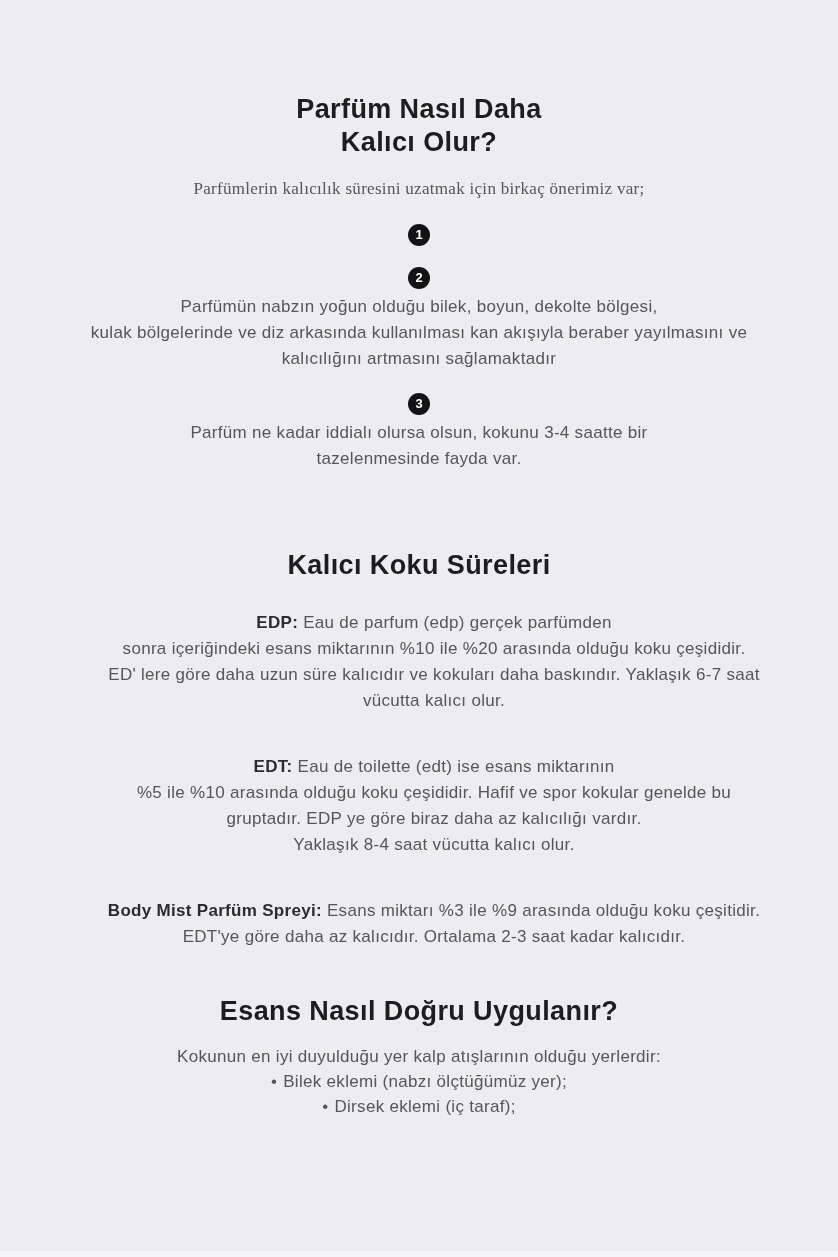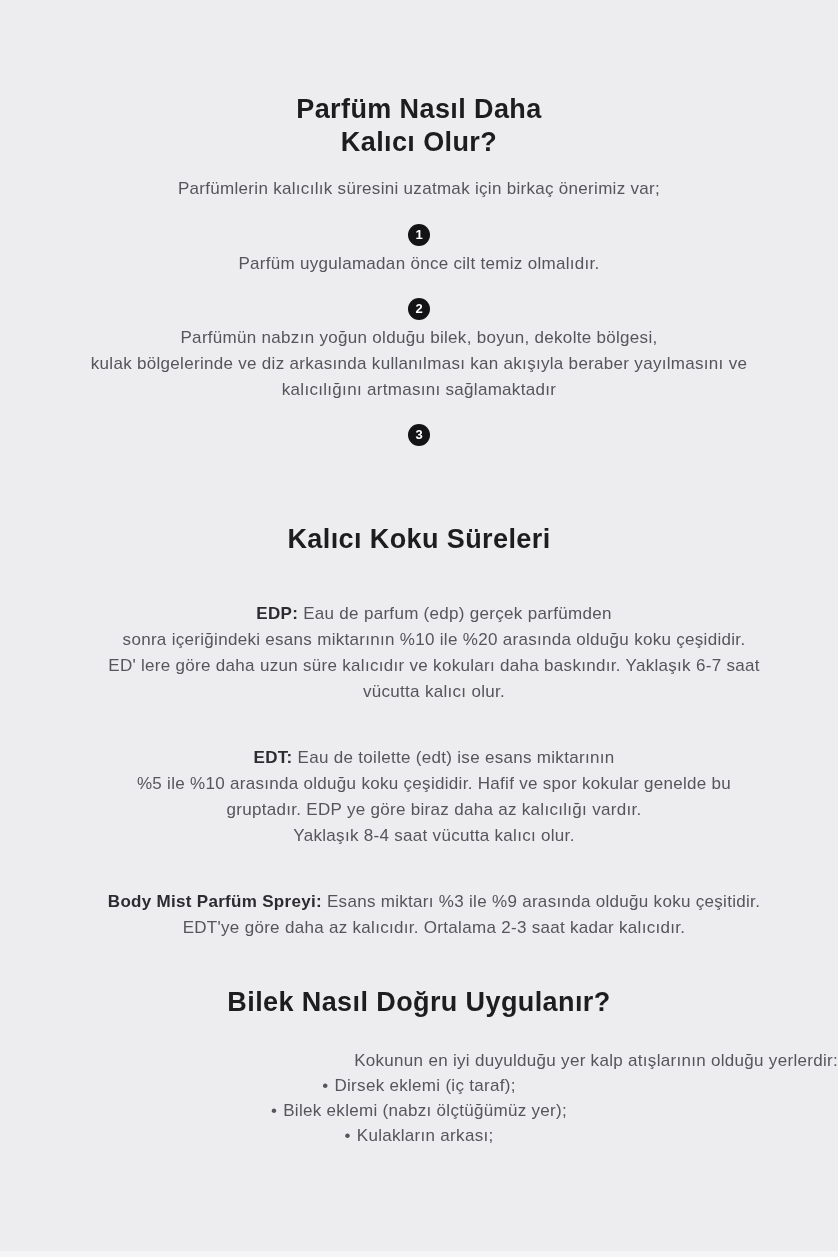--- a/index.html
+++ b/index.html
@@ -30,42 +30,42 @@
     font-size: 17px;
     line-height: 1.53;
     letter-spacing: 0.3px;
     white-space: pre-line;
     color: #55555c;
   }
   .body-text b {
     color: #2c2c30;
     font-weight: 700;
   }
-  .intro { margin-top: 17px; }
+  .intro { margin-top: 17px; font-family: Liberation Serif, serif; }
   .steps { margin-top: 22px; }
   .step { margin-bottom: 21px; }
   .step-badge {
     width: 22px;
     height: 22px;
     border-radius: 50%;
     background: #131315;
     color: #ffffff;
     font-size: 13px;
     font-weight: 700;
     line-height: 22px;
     text-align: center;
     margin: 0 auto 5px auto;
   }
   .step:nth-child(2) .step-text,
   .step:nth-child(3) .step-text { margin-top: 1px; }
   .durations-section { margin-top: 77px; }
-  .durations-types { margin-top: 44px; padding-left: 30px; }
+  .durations-types { margin-top: 27px; padding-left: 30px; }
   .type-paragraph { margin-bottom: 40px; }
   .application-section { margin-top: 45px; }
-  .application-intro { margin-top: 29px; text-align: right; }
+  .application-intro { margin-top: 16px; }
   .bullet-list { margin-top: 0; }
   .bullet-item {
     font-size: 17px;
     line-height: 1.47;
     letter-spacing: 0.3px;
     color: #55555c;
     list-style: none;
   }
   .bullet-char { margin-right: 6px; }
   .bottom-edge {
@@ -81,30 +81,31 @@
 <div class="page">
 
   <section class="longevity-section">
     <h1 class="section-heading">Parfüm Nasıl Daha
 Kalıcı Olur?</h1>
     <p class="body-text intro">Parfümlerin kalıcılık süresini uzatmak için birkaç önerimiz var;</p>
 
     <div class="steps">
       <div class="step">
         <div class="step-badge">1</div>
-        <p class="body-text step-text">Parfüm uygulamadan önce cilt temiz olmalıdır.</p>
       </div>
       <div class="step">
         <div class="step-badge">2</div>
         <p class="body-text step-text">Parfümün nabzın yoğun olduğu bilek, boyun, dekolte bölgesi,
 kulak bölgelerinde ve diz arkasında kullanılması kan akışıyla beraber yayılmasını ve
 kalıcılığını artmasını sağlamaktadır</p>
       </div>
       <div class="step">
         <div class="step-badge">3</div>
+        <p class="body-text step-text">Parfüm ne kadar iddialı olursa olsun, kokunu 3-4 saatte bir
+tazelenmesinde fayda var.</p>
       </div>
     </div>
   </section>
 
   <section class="durations-section">
     <h2 class="section-heading">Kalıcı Koku Süreleri</h2>
 
     <div class="durations-types">
       <p class="body-text type-paragraph"><b>EDP:</b><span> Eau de parfum (edp) gerçek parfümden
 sonra içeriğindeki esans miktarının %10 ile %20 arasında olduğu koku çeşididir.
@@ -113,24 +114,23 @@
       <p class="body-text type-paragraph"><b>EDT:</b><span> Eau de toilette (edt) ise esans miktarının
 %5 ile %10 arasında olduğu koku çeşididir. Hafif ve spor kokular genelde bu
 gruptadır. EDP ye göre biraz daha az kalıcılığı vardır.
 Yaklaşık 8-4 saat vücutta kalıcı olur.</span></p>
       <p class="body-text type-paragraph"><b>Body Mist Parfüm Spreyi:</b><span> Esans miktarı %3 ile %9 arasında olduğu koku çeşitidir.
 EDT'ye göre daha az kalıcıdır. Ortalama 2-3 saat kadar kalıcıdır.</span></p>
     </div>
   </section>
 
   <section class="application-section">
-    <h2 class="section-heading">Bilek Nasıl Doğru Uygulanır?</h2>
+    <h2 class="section-heading">Esans Nasıl Doğru Uygulanır?</h2>
     <p class="body-text application-intro">Kokunun en iyi duyulduğu yer kalp atışlarının olduğu yerlerdir:</p>
 
     <ul class="bullet-list">
+      <li class="bullet-item"><span class="bullet-char">•</span><span>Bilek eklemi (nabzı ölçtüğümüz yer);</span></li>
       <li class="bullet-item"><span class="bullet-char">•</span><span>Dirsek eklemi (iç taraf);</span></li>
-      <li class="bullet-item"><span class="bullet-char">•</span><span>Bilek eklemi (nabzı ölçtüğümüz yer);</span></li>
-      <li class="bullet-item"><span class="bullet-char">•</span><span>Kulakların arkası;</span></li>
     </ul>
   </section>
 
   <div class="bottom-edge"></div>
 </div>
 
 </body></html>

